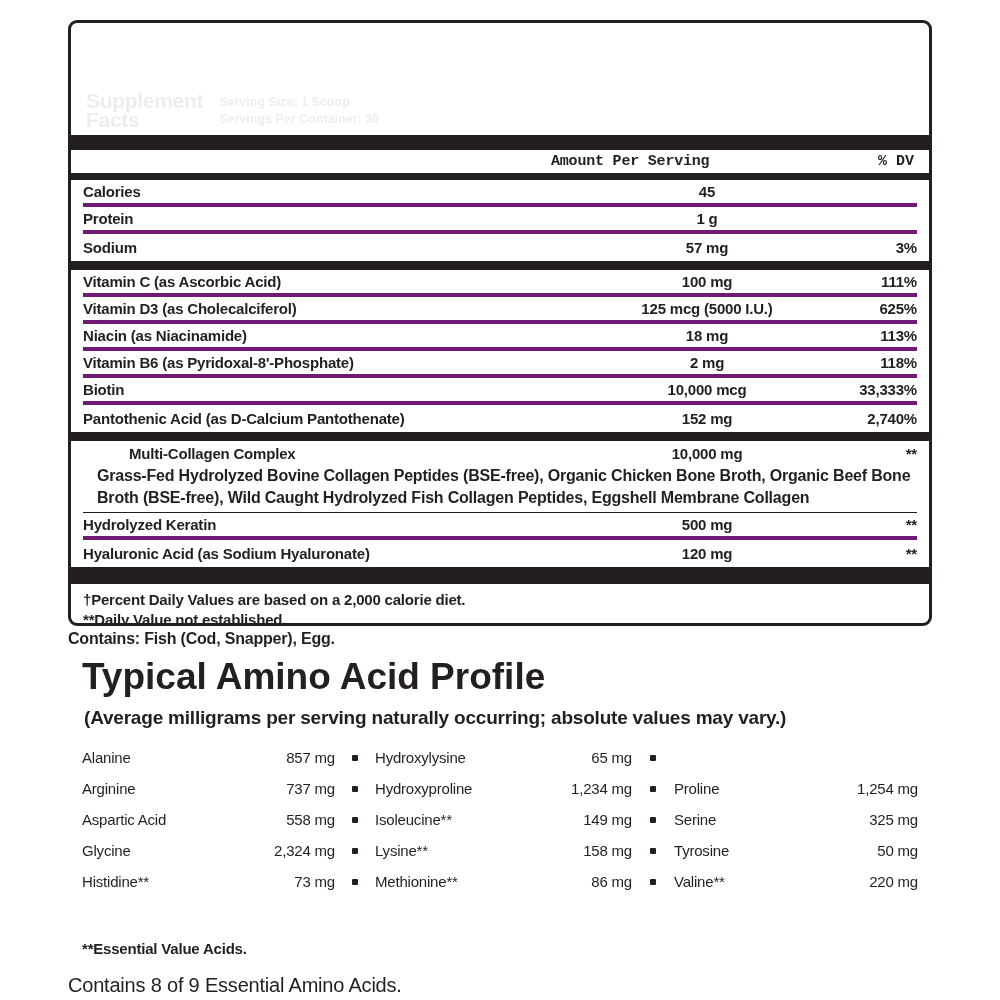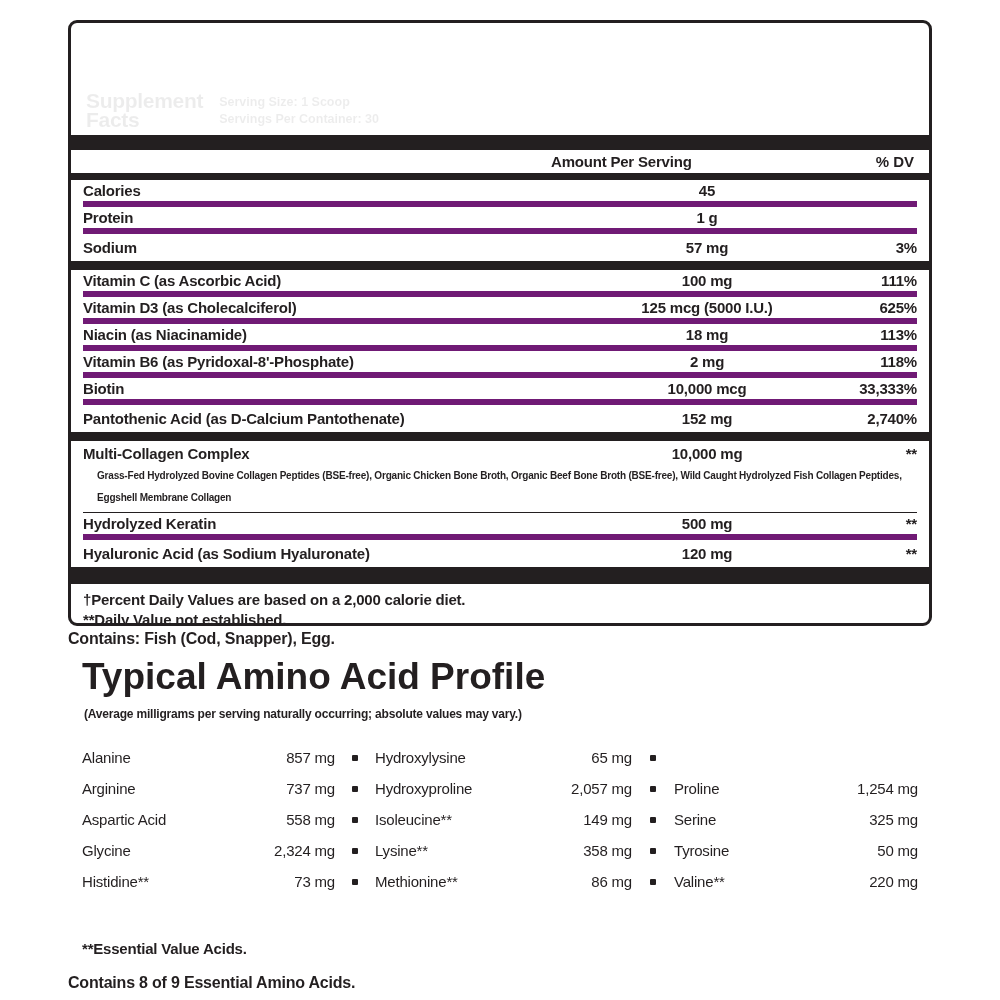--- a/index.html
+++ b/index.html
@@ -15,52 +15,52 @@
   .p-title{font-size:21px;font-weight:800;line-height:19px;letter-spacing:-0.3px;}
   .p-serving{font-size:12.5px;font-weight:700;line-height:17px;padding-bottom:1px;}
 
   .bar{background:#231f20;margin:0 -12px;}
   .bar-top{height:15px;}
   .bar-2{height:7px;}
   .bar-3{height:9px;}
   .bar-4{height:9px;}
   .bar-5{height:17px;}
 
-  .colhead{position:relative;height:23px;font-weight:800;font-size:15px;}
+  .colhead{position:relative;height:23px;font-weight:800;font-size:15px;font-family:Liberation Mono, monospace;}
   .colhead .aps{position:absolute;left:468px;bottom:3px;letter-spacing:-0.2px;}
   .colhead .dvh{position:absolute;right:3px;bottom:3px;}
 
   .nrow{display:grid;grid-template-columns:1fr 280px 70px;align-items:center;
-        height:27px;border-bottom:6px solid #701a75;font-size:15px;font-weight:700;letter-spacing:-0.2px;box-sizing:border-box;}
+        height:27px;border-bottom:4px solid #701a75;font-size:15px;font-weight:700;letter-spacing:-0.2px;box-sizing:border-box;}
   .nrow .nm{text-align:left;white-space:nowrap;}
   .nrow .amt{text-align:center;white-space:nowrap;}
   .nrow .dv{text-align:right;white-space:nowrap;}
   .nrow.noline{border-bottom:none;}
-  .nrow.cplx{height:24px;}
-
-  .desc{font-size:10px;font-weight:600;line-height:21.5px;letter-spacing:-0.2px;
+  .nrow.cplx{height:24px;margin-left:46px;}
+
+  .desc{font-size:16px;font-weight:600;line-height:21.5px;letter-spacing:-0.2px;
         padding:0 0 4px 14px;border-bottom:1px solid #231f20;}
 
   .foots{padding-top:6px;font-size:15px;font-weight:700;line-height:20px;letter-spacing:-0.2px;}
 
   
   .allergen{position:absolute;left:68px;top:630px;font-size:16px;font-weight:800;letter-spacing:-0.2px;}
 
   .amino-title{position:absolute;left:82px;top:656px;font-size:37px;font-weight:800;letter-spacing:0px;}
-  .amino-sub{position:absolute;left:84px;top:707px;font-size:12px;font-weight:700;letter-spacing:-0.2px;}
+  .amino-sub{position:absolute;left:84px;top:707px;font-size:19px;font-weight:700;letter-spacing:-0.2px;}
 
   .amino-table{position:absolute;left:82px;top:742px;width:836px;}
   .arow{display:grid;grid-template-columns:253px 40px 257px 42px 244px;align-items:center;height:31px;}
   .acell{display:flex;justify-content:space-between;align-items:flex-start;
          font-size:15px;font-weight:400;letter-spacing:-0.2px;}
   .dotc{display:flex;justify-content:center;align-items:center;}
   .dot{width:6px;height:6px;background:#231f20;border-radius:1px;display:inline-block;}
 
   .amino-foot1{position:absolute;left:82px;top:940px;font-size:15px;font-weight:800;letter-spacing:-0.2px;}
-  .amino-foot2{position:absolute;left:68px;top:974px;font-size:16px;font-weight:700;letter-spacing:-0.2px;}
+  .amino-foot2{position:absolute;left:68px;top:974px;font-size:20px;font-weight:400;letter-spacing:-0.2px;}
 </style>
 </head>
 <body>
 
 <div class="page">
 
   <div class="panel">
 
     <div class="p-header">
       <div class="p-title ghost">
@@ -184,21 +184,21 @@
     <div class="arow">
       <div class="acell">
           <span>Arginine</span>
           <span>737 mg</span>
         </div>
       <div class="dotc">
           <span class="dot"></span>
         </div>
       <div class="acell">
           <span>Hydroxyproline</span>
-          <span>2,057 mg</span>
+          <span>1,234 mg</span>
         </div>
       <div class="dotc">
           <span class="dot"></span>
         </div>
       <div class="acell">
           <span>Proline</span>
           <span>1,254 mg</span>
         </div>
     </div>
     <div class="arow">
@@ -224,21 +224,21 @@
     <div class="arow">
       <div class="acell">
           <span>Glycine</span>
           <span>2,324 mg</span>
         </div>
       <div class="dotc">
           <span class="dot"></span>
         </div>
       <div class="acell">
           <span>Lysine**</span>
-          <span>358 mg</span>
+          <span>158 mg</span>
         </div>
       <div class="dotc">
           <span class="dot"></span>
         </div>
       <div class="acell">
           <span>Tyrosine</span>
           <span>50 mg</span>
         </div>
     </div>
     <div class="arow">

